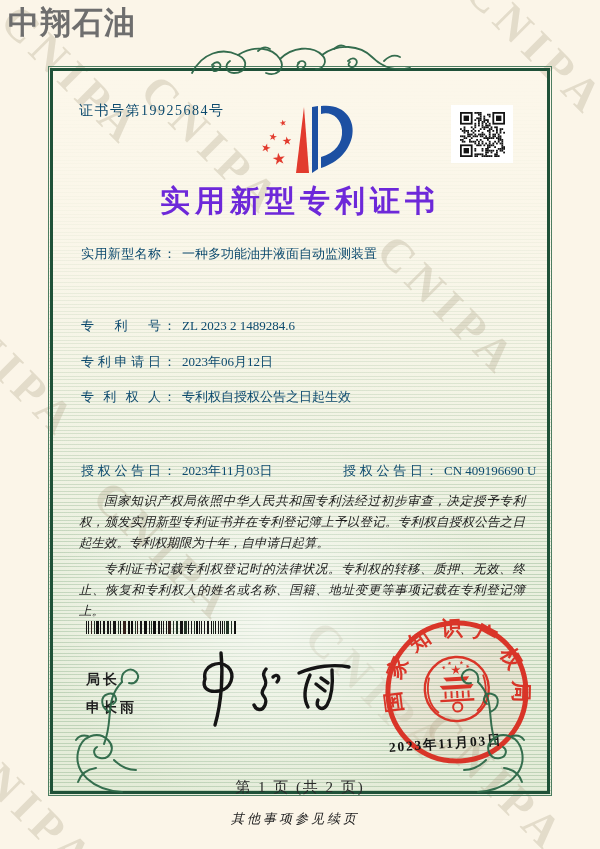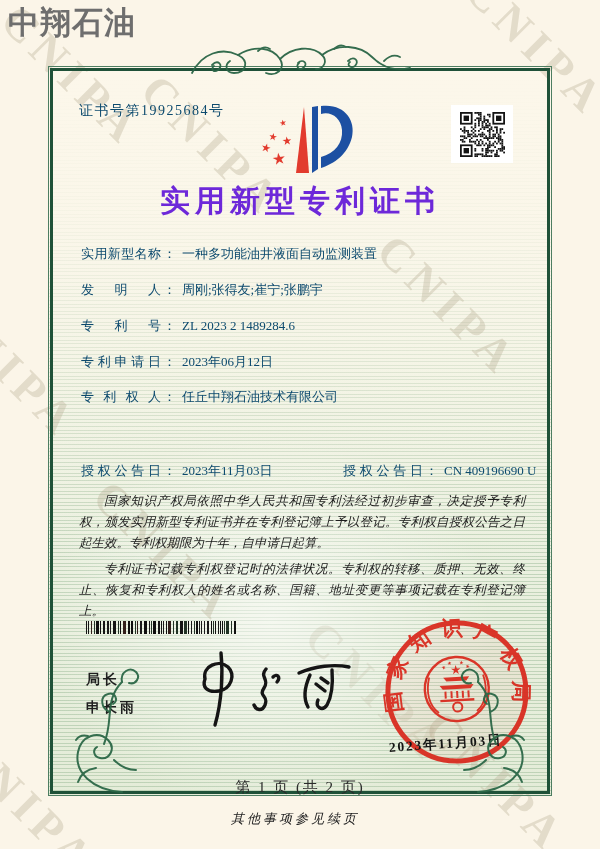--- a/index.html
+++ b/index.html
@@ -300,31 +300,28 @@
           <rect x="36" y="43.2" width="1.8" height="1.8" fill="#141414"></rect>
           <rect x="37.800000000000004" y="43.2" width="1.8" height="1.8" fill="#141414"></rect>
         </svg>
       </div>
 
     <div class="abs title">实用新型专利证书</div>
 
     <div class="frow" style="top:177px">
       <span class="flabel">实用新型名称</span><span class="colon">：</span><span class="fval">一种多功能油井液面自动监测装置</span>
     </div>
-    <div class="frow" style="top:213px">
-      <span class="flabel">发明人</span><span class="colon">：</span><span class="fval">周刚;张得友;崔宁;张鹏宇</span>
-    </div>
     <div class="frow" style="top:249px">
       <span class="flabel">专利号</span><span class="colon">：</span><span class="fval">ZL 2023 2 1489284.6</span>
     </div>
     <div class="frow" style="top:285px">
       <span class="flabel">专利申请日</span><span class="colon">：</span><span class="fval">2023年06月12日</span>
     </div>
     <div class="frow" style="top:320px">
-      <span class="flabel">专利权人</span><span class="colon">：</span><span class="fval">任丘中翔石油技术有限公司</span>
+      <span class="flabel">专利权人</span><span class="colon">：</span><span class="fval">专利权自授权公告之日起生效</span>
     </div>
     <div class="frow" style="top:394px">
       <span class="flabel">授权公告日</span><span class="colon">：</span><span class="fval">2023年11月03日</span>
       <span class="frow2">
         <span class="flabel">授权公告日</span><span class="colon">：</span><span class="fval">CN 409196690 U</span>
       </span>
     </div>
 
     <div class="abs paras">
       <p>国家知识产权局依照中华人民共和国专利法经过初步审查，决定授予专利权，颁发实用新型专利证书并在专利登记簿上予以登记。专利权自授权公告之日起生效。专利权期限为十年，自申请日起算。</p>

